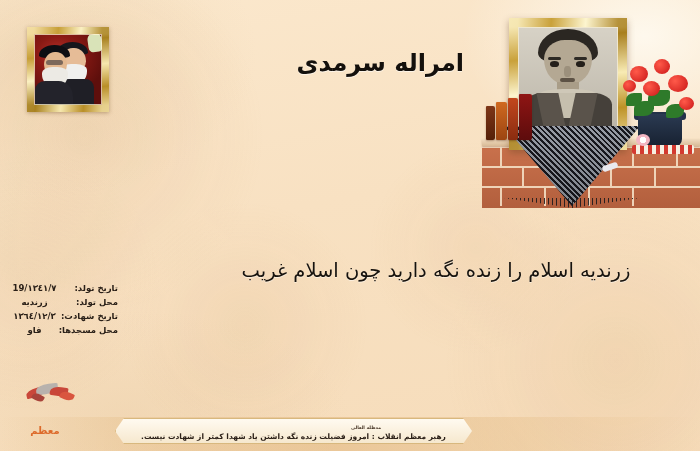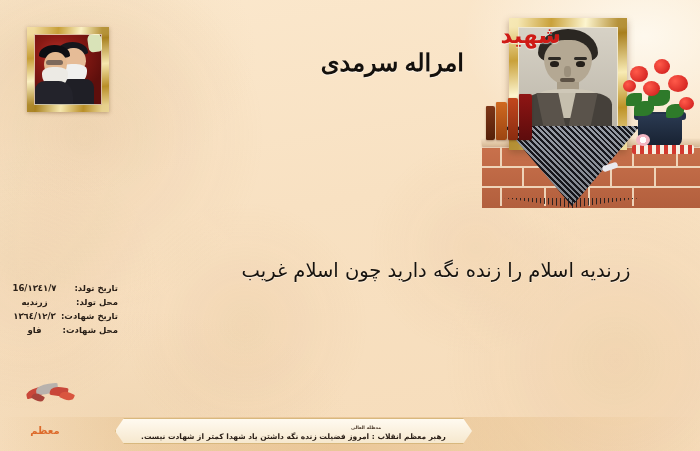--- a/index.html
+++ b/index.html
@@ -67,21 +67,20 @@
     color:#cf1b16;font-size:23px;font-weight:bold;
     letter-spacing:0;text-shadow:0 1px 1px rgba(255,255,255,.6);
     direction:rtl;
   }
 
   
   #poster-title{
     position:absolute;right:236px;top:49px;
     color:#14100c;font-size:24px;font-weight:bold;direction:rtl;white-space:nowrap;
     text-shadow:0 1px 0 rgba(255,255,255,.55);
-    font-family:Liberation Serif, serif;
   }
 
   
   #shelf-scene{position:absolute;right:0;top:0;width:218px;height:232px;}
   
   #brick-ledge{
     position:absolute;left:0;bottom:24px;width:218px;height:62px;
     background:
       linear-gradient(#c9714c,#b25f3d);
     box-shadow:inset 0 2px 0 rgba(255,220,190,.45);
@@ -287,38 +286,37 @@
     <div class="bloom" style="right:12px;bottom:140px;width:20px;height:17px;"></div>
     <div class="bloom" style="right:40px;bottom:136px;width:17px;height:15px;"></div>
     <div class="bloom" style="right:6px;bottom:122px;width:15px;height:13px;"></div>
     <div class="bloom" style="right:64px;bottom:140px;width:13px;height:12px;"></div>
 
     <div id="ribbon-strip"></div>
     <div id="tiny-flower"></div>
     <div id="pen"></div>
   </div>
 
-  <div id="shahid-word">شهید</div>
   <div id="poster-title">امراله سرمدی</div>
 
   <div id="info-block">
     <div class="info-row">
       <span class="info-label">تاریخ تولد:</span>
-      <span class="info-value">١٣٤١/٧/16</span>
+      <span class="info-value">١٣٤١/٧/19</span>
     </div>
     <div class="info-row">
       <span class="info-label">محل تولد:</span>
       <span class="info-value">زرندیه</span>
     </div>
     <div class="info-row">
       <span class="info-label">تاریخ شهادت:</span>
       <span class="info-value">١٣٦٤/١٢/٣</span>
     </div>
     <div class="info-row">
-      <span class="info-label">محل شهادت:</span>
+      <span class="info-label">محل مسجدها:</span>
       <span class="info-value">فاو</span>
     </div>
   </div>
 
   <div id="quote">
     <div>زرندیه اسلام را  زنده  نگه دارید چون اسلام غریب</div>
   </div>
 
   <div id="bottom-area">
     <div id="footer-wash"></div>

